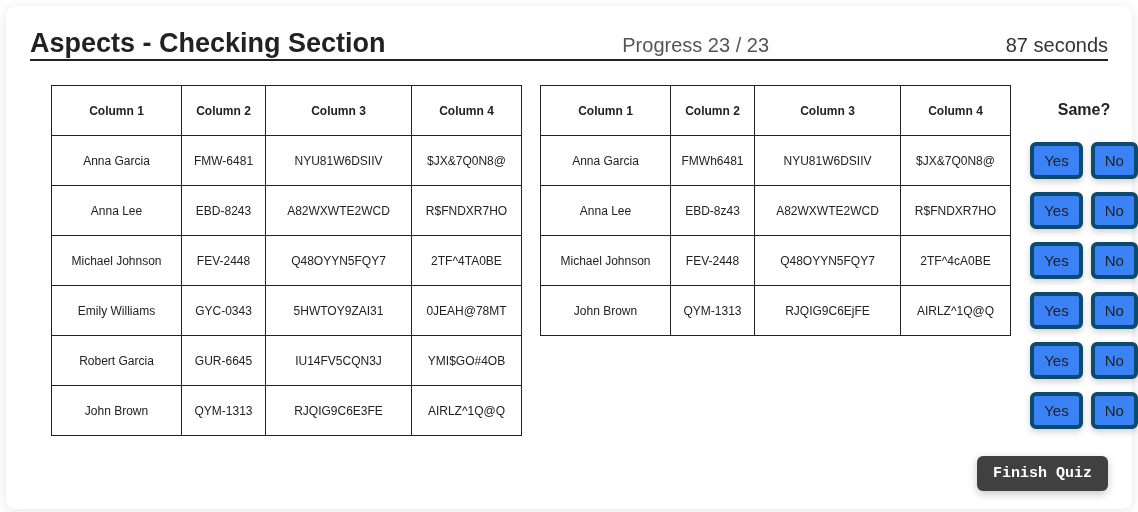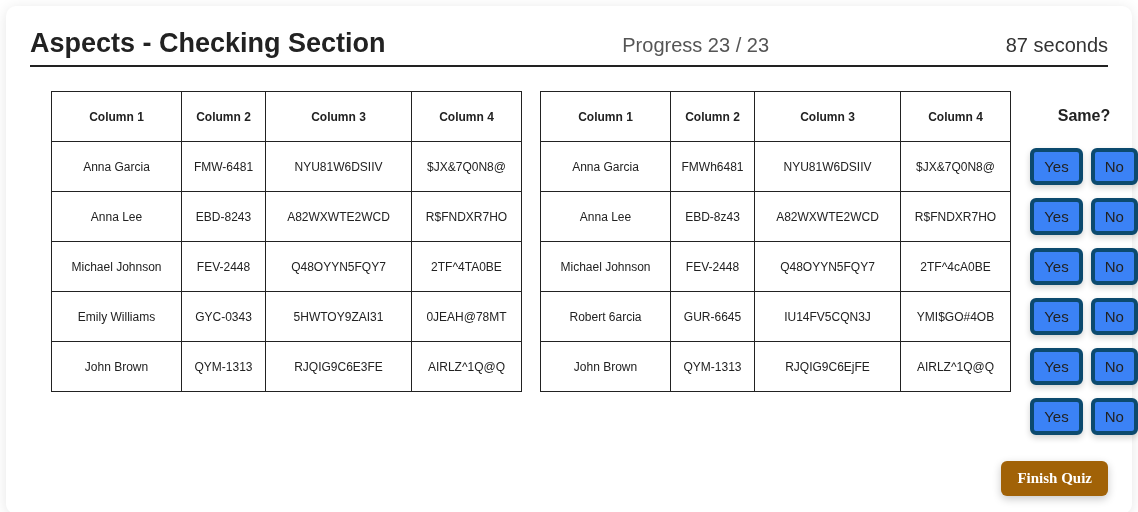--- a/index.html
+++ b/index.html
@@ -13,21 +13,20 @@
     background: #fff;
     border-radius: 10px;
     box-shadow: 0 2px 14px rgba(0,0,0,0.10);
     padding: 22px 24px 18px 24px;
     position: relative;
   }
   .header {
     display: flex;
     align-items: baseline;
     border-bottom: 2px solid #222;
-    padding-bottom: 6px;
     margin-bottom: 24px;
   }
   .title {
     font-size: 27px;
     font-weight: 800;
     color: #222;
     flex: 0 0 auto;
   }
   .progress {
     flex: 1 1 auto;
@@ -98,30 +97,30 @@
     box-shadow: 0 3px 6px rgba(0,0,0,0.18);
     cursor: pointer;
     font-family: inherit;
   }
   .footer {
     display: flex;
     justify-content: flex-end;
     margin-top: 20px;
   }
   .finish-btn {
-    background: #a16207;
+    background: #404040;
     border: none;
     border-radius: 6px;
     color: #fff;
     font-size: 15px;
     font-weight: 600;
     padding: 9px 16px;
     box-shadow: 0 3px 8px rgba(0,0,0,0.22);
     cursor: pointer;
-    font-family: Liberation Serif, serif;
+    font-family: Liberation Mono, monospace;
     text-align: center;
   }
 </style>
 </head>
 <body>
 
 <div class="card">
   <div class="header">
     <div class="title">Aspects - Checking Section</div>
     <div class="progress">Progress 23 / 23</div>
@@ -164,20 +163,26 @@
             <td>Q48OYYN5FQY7</td>
             <td>2TF^4TA0BE</td>
           </tr>
           <tr>
             <td>Emily Williams</td>
             <td>GYC-0343</td>
             <td>5HWTOY9ZAI31</td>
             <td>0JEAH@78MT</td>
           </tr>
           <tr>
+            <td>Robert Garcia</td>
+            <td>GUR-6645</td>
+            <td>IU14FV5CQN3J</td>
+            <td>YMI$GO#4OB</td>
+          </tr>
+          <tr>
             <td>John Brown</td>
             <td>QYM-1313</td>
             <td>RJQIG9C6E3FE</td>
             <td>AIRLZ^1Q@Q</td>
           </tr>
         </tbody>
     </table>
 
     <table class="data">
       <colgroup>
@@ -207,26 +212,20 @@
             <td>A82WXWTE2WCD</td>
             <td>R$FNDXR7HO</td>
           </tr>
           <tr>
             <td>Michael Johnson</td>
             <td>FEV-2448</td>
             <td>Q48OYYN5FQY7</td>
             <td>2TF^4cA0BE</td>
           </tr>
           <tr>
-            <td>Robert 6arcia</td>
-            <td>GUR-6645</td>
-            <td>IU14FV5CQN3J</td>
-            <td>YMI$GO#4OB</td>
-          </tr>
-          <tr>
             <td>John Brown</td>
             <td>QYM-1313</td>
             <td>RJQIG9C6EjFE</td>
             <td>AIRLZ^1Q@Q</td>
           </tr>
         </tbody>
     </table>
 
     <div class="answers">
       <div class="answers-title">Same?</div>

